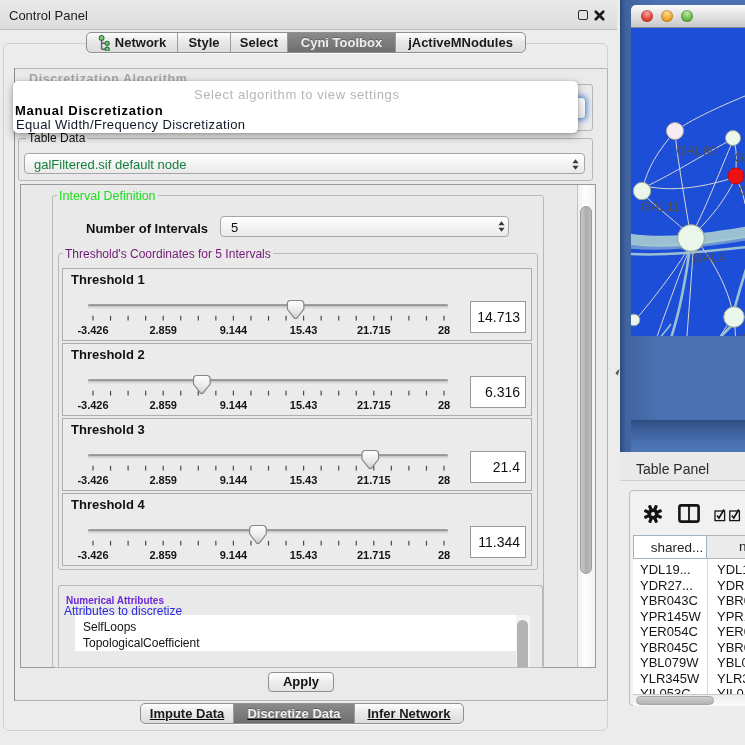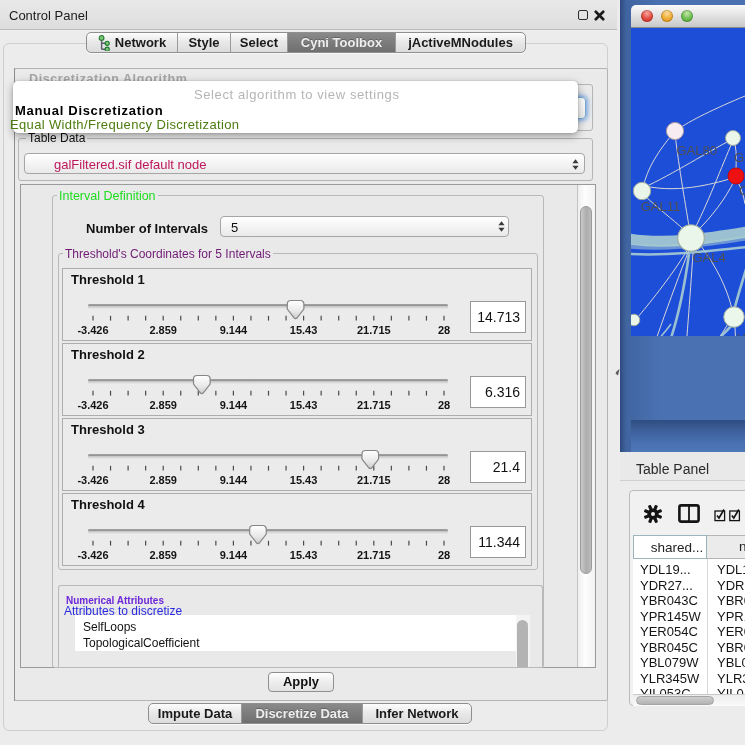--- a/index.html
+++ b/index.html
@@ -43,21 +43,21 @@
       </svg>Network</div>
  <div class="s" style="width:53px;padding:0;">Style</div>
  <div class="s" style="width:57px;padding:0;">Select</div>
  <div class="s sel" style="width:108px;padding:0;">Cyni Toolbox</div>
  <div class="s" style="width:129px;padding:0;">jActiveMNodules</div>
 </div>
 
 <div class="abs" style="left:18px;top:138px;width:575px;height:43px;border:1px solid #b5b5b5;border-radius:3px;"></div>
 <div class="grouplab" style="left:26px;top:131px;color:#111;background:#eaeaea;">Table Data</div>
 <div class="combo" style="left:24px;top:153px;width:561px;height:21px;"></div>
-<div class="abs" style="left:34px;top:157px;font-size:13px;color:#be185d;margin-left:20px;">galFiltered.sif default node</div>
+<div class="abs" style="left:34px;top:157px;font-size:13px;color:#15803d;">galFiltered.sif default node</div>
 <svg class="abs" style="left:572px;top:159px;" width="7" height="11" viewBox="0 0 7 11">
     <path d="M3.5 0.2 L6.6 4.2 L0.4 4.2 Z" fill="#3a3a3a"></path>
     <path d="M3.5 10.8 L6.6 6.8 L0.4 6.8 Z" fill="#3a3a3a"></path>
   </svg>
 
 <div class="abs" style="left:20px;top:184px;width:576px;height:484px;border:1px solid #9a9a9a;background:#e9e9e9;"></div>
 
 <div class="abs" style="left:577px;top:185px;width:18px;height:482px;background:linear-gradient(90deg,#efefef,#fdfdfd 40%,#f2f2f2);border-left:1px solid #c3c3c3;"></div>
 <div class="abs" style="left:580px;top:206px;width:12px;height:368px;background:linear-gradient(90deg,#c9c9c9,#adadad 55%,#bcbcbc);border:1px solid #9b9b9b;border-radius:7px;"></div>
 
@@ -218,35 +218,35 @@
 <div class="grouplab" style="left:62px;top:604px;color:#2a2ae0;background:#e9e9e9;">Attributes to discretize</div>
 <div class="abs" style="left:66px;top:595px;font-size:10px;font-weight:bold;color:#6d28d9;">Numerical Attributes</div>
 <div class="abs" style="left:75px;top:615px;width:441px;height:36px;background:#fff;overflow:hidden;font-size:12px;color:#111;">
   <div style="padding:4px 0 0 8px;line-height:16.2px;">SelfLoops<br>TopologicalCoefficient<br>BetweennessCentrality<br></div>
 </div>
 <div class="abs" style="left:516px;top:615px;width:14px;height:52px;background:#f4f4f4;"></div>
 <div class="abs" style="left:517px;top:620px;width:11px;height:47px;background:#b3b3b3;border-radius:6px 6px 0 0;"></div>
 
 <div class="abs" style="left:268px;top:672px;width:66px;height:20px;background:linear-gradient(180deg,#ffffff,#ececec 55%,#e2e2e2);border:1px solid #8f8f8f;border-radius:4px;text-align:center;font-size:13px;font-weight:bold;color:#111;line-height:18px;">Apply</div>
 
-<div class="seg" style="left:148px;top:703px;">
+<div class="seg" style="left:140px;top:703px;text-decoration:underline;">
  <div class="s" style="width:93px;padding:0;">Impute Data</div>
  <div class="s sel" style="width:121px;padding:0;">Discretize Data</div>
  <div class="s" style="width:108px;padding:0;">Infer Network</div>
 </div>
 
 <div class="abs" style="left:18px;top:84px;width:575px;height:47px;border:1px solid #b5b5b5;border-radius:3px;"></div>
 <div class="abs" style="left:556px;top:97px;width:30px;height:22px;background:linear-gradient(180deg,#fff,#eee);border:1px solid #7aa8d6;border-radius:4px;box-shadow:0 0 4px 2px rgba(90,150,220,.75);"></div>
 
 <div class="abs" style="left:29px;top:72px;font-size:12.5px;font-weight:bold;color:#a6a6a6;letter-spacing:.6px;">Discretization Algorithm</div>
 
 <div class="abs" style="left:13px;top:81px;width:565px;height:52px;background:#fff;border-radius:5px;box-shadow:0 3px 8px rgba(0,0,0,.35),0 0 2px rgba(0,0,0,.2);"></div>
 <div class="abs" style="left:194px;top:87px;width:220px;font-size:13px;letter-spacing:.6px;color:#b5b5b5;">Select algorithm to view settings</div>
 <div class="abs" style="left:15px;top:103px;font-size:13px;font-weight:bold;letter-spacing:.7px;color:#000;">Manual Discretization</div>
-<div class="abs" style="left:10px;top:117px;font-size:13px;letter-spacing:.35px;color:#4d7c0f;">Equal Width/Frequency Discretization</div>
+<div class="abs" style="left:16px;top:117px;font-size:13px;letter-spacing:.35px;color:#0f172a;">Equal Width/Frequency Discretization</div>
 
 <svg class="abs" style="left:614px;top:368px;" width="7" height="9" viewBox="0 0 7 9">
     <path d="M5.5 1 C 3 2.5, 2 4, 1.5 5.5 L 4 7.5 C 4.5 5, 5 3.5, 5.5 1 Z" fill="#5a5a5a"></path>
   </svg>
 
 <div class="abs" style="left:620px;top:0;width:125px;height:452px;background:linear-gradient(90deg,#2d4a7e 0,#40649f 6px,#4a72b2 40px,#4a72b2);"></div>
 
 <div class="abs" style="left:631px;top:5px;width:114px;height:23px;background:linear-gradient(180deg,#fafafa,#d3d3d3 80%,#c7c7c7);border-bottom:1px solid #8a8a8a;border-top-left-radius:5px;"></div>
 <div class="abs" style="left:641px;top:10px;width:12px;height:12px;border-radius:50%;background:radial-gradient(circle at 50% 30%,#f9a59f 0%,#e14a40 50%,#c83327 100%);box-shadow:inset 0 0 0 1px rgba(150,40,30,.55), inset 0 1px 1px rgba(255,255,255,.6);"></div>
 <div class="abs" style="left:661px;top:10px;width:12px;height:12px;border-radius:50%;background:radial-gradient(circle at 50% 30%,#fbdc9a 0%,#eeac34 50%,#d3901f 100%);box-shadow:inset 0 0 0 1px rgba(160,105,20,.55), inset 0 1px 1px rgba(255,255,255,.6);"></div>

